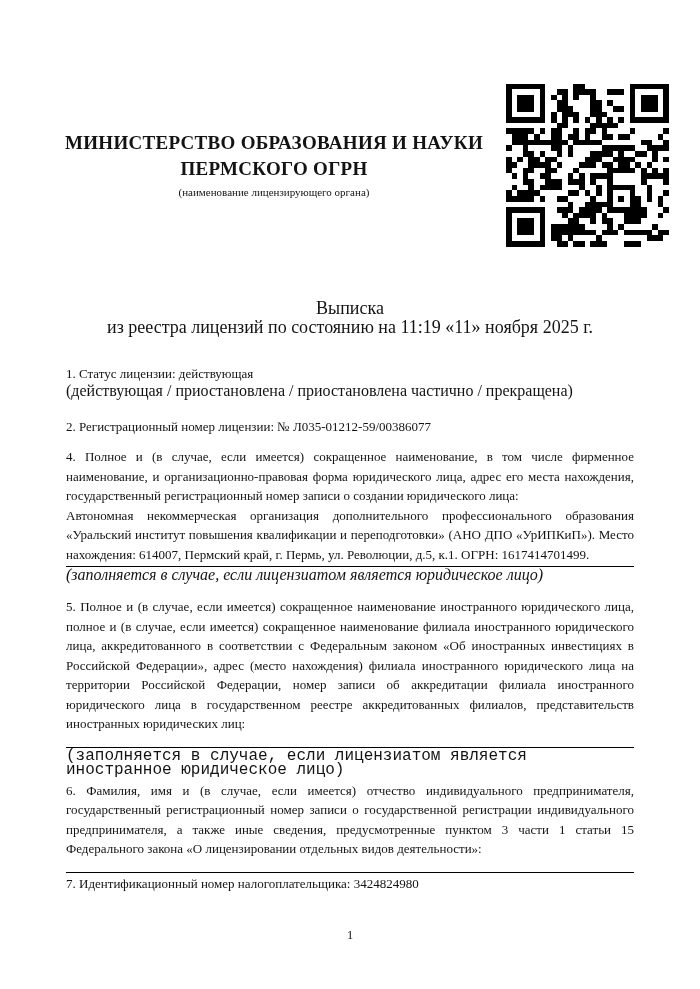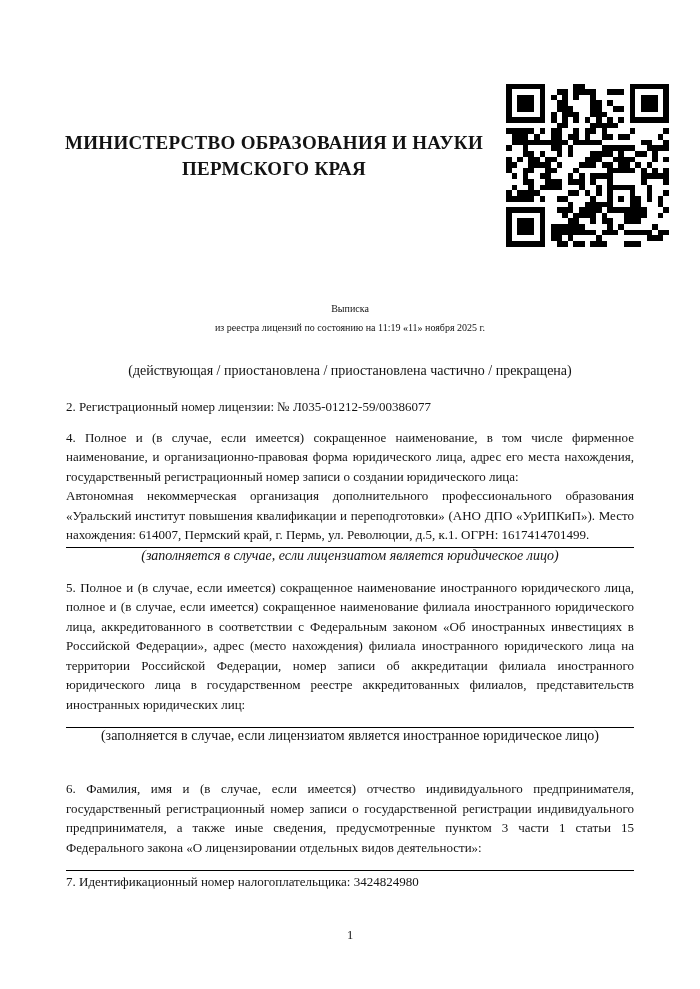--- a/index.html
+++ b/index.html
@@ -12,33 +12,33 @@
   .page { position: relative; width: 700px; height: 989px; overflow: hidden; background: #fff; }
 
   
   .qr-box { position: absolute; left: 506px; top: 81px; width: 163px; height: 168px; }
   .qr-box svg { width: 100%; height: 100%; shape-rendering: crispEdges; }
   .ministry { position: absolute; left: 58px; top: 130px; width: 432px; text-align: center; }
   .ministry-line { font-weight: bold; font-size: 19px; line-height: 26px; letter-spacing: 0.3px; }
   .org-caption { font-size: 11px; line-height: 15px; margin-top: 3px; }
 
   
-  .doc-title { position: absolute; left: 66px; top: 299px; width: 568px; text-align: center; font-size: 10px; line-height: 19px; }
+  .doc-title { position: absolute; left: 66px; top: 299px; width: 568px; text-align: center; font-size: 18px; line-height: 19px; }
 
   
   .content { position: absolute; left: 66px; top: 364px; width: 568px; font-size: 13px; line-height: 19.5px; }
   .just { text-align: justify; text-justify: inter-word; }
-  .item-caption { text-align: center; font-size: 14px; line-height: 14px; }
+  .item-caption { font-size: 16px; line-height: 14px; }
   .rule { border: none; border-top: 1.6px solid #000; margin: 2px 0 1px 0; }
   .rule.gap { margin-top: 13px; }
   .mb-lg { margin-bottom: 19px; }
   .mb-md { margin-bottom: 11px; }
   .mb-sm { margin-bottom: 11px; }
   .mb-xl { margin-bottom: 15px; font-style: italic; }
-  .mb-xxl { margin-bottom: 36px; }
+  .mb-xxl { margin-bottom: 4px; font-family: Liberation Mono, monospace; }
 
   
   .page-number { position: absolute; left: 0; top: 928px; width: 700px; text-align: center; font-size: 12.5px; }
 </style>
 </head>
 <body>
 
 <div class="page">
 
   <div class="qr-box">
@@ -463,31 +463,33 @@
         <rect x="16" y="28" width="1" height="1" fill="#000"></rect>
         <rect x="17" y="28" width="1" height="1" fill="#000"></rect>
         <rect x="21" y="28" width="1" height="1" fill="#000"></rect>
         <rect x="22" y="28" width="1" height="1" fill="#000"></rect>
         <rect x="23" y="28" width="1" height="1" fill="#000"></rect>
       </svg>
   </div>
 
   <div class="ministry">
     <div class="ministry-line">МИНИСТЕРСТВО ОБРАЗОВАНИЯ И НАУКИ</div>
-    <div class="ministry-line">ПЕРМСКОГО КРАЯ</div>
+    <div class="ministry-line">ПЕРМСКОГО ОГРН</div>
+    <div class="org-caption">(наименование лицензирующего органа)</div>
   </div>
 
   <div class="doc-title">
     <div>Выписка</div>
     <div>из реестра лицензий по состоянию на 11:19 «11» ноября 2025 г.</div>
   </div>
 
   <div class="content">
 
     <div class="item">
+      <div>1. Статус лицензии: действующая</div>
       <div class="item-caption mb-lg">(действующая / приостановлена / приостановлена частично / прекращена)</div>
     </div>
 
     <div class="item mb-md">
       <div>2. Регистрационный номер лицензии: № Л035-01212-59/00386077</div>
     </div>
 
 
     <div class="item">
       <div class="just">4. Полное и (в случае, если имеется) сокращенное наименование, в том числе фирменное наименование, и организационно-правовая форма юридического лица, адрес его места нахождения, государственный регистрационный номер записи о создании юридического лица:</div>

